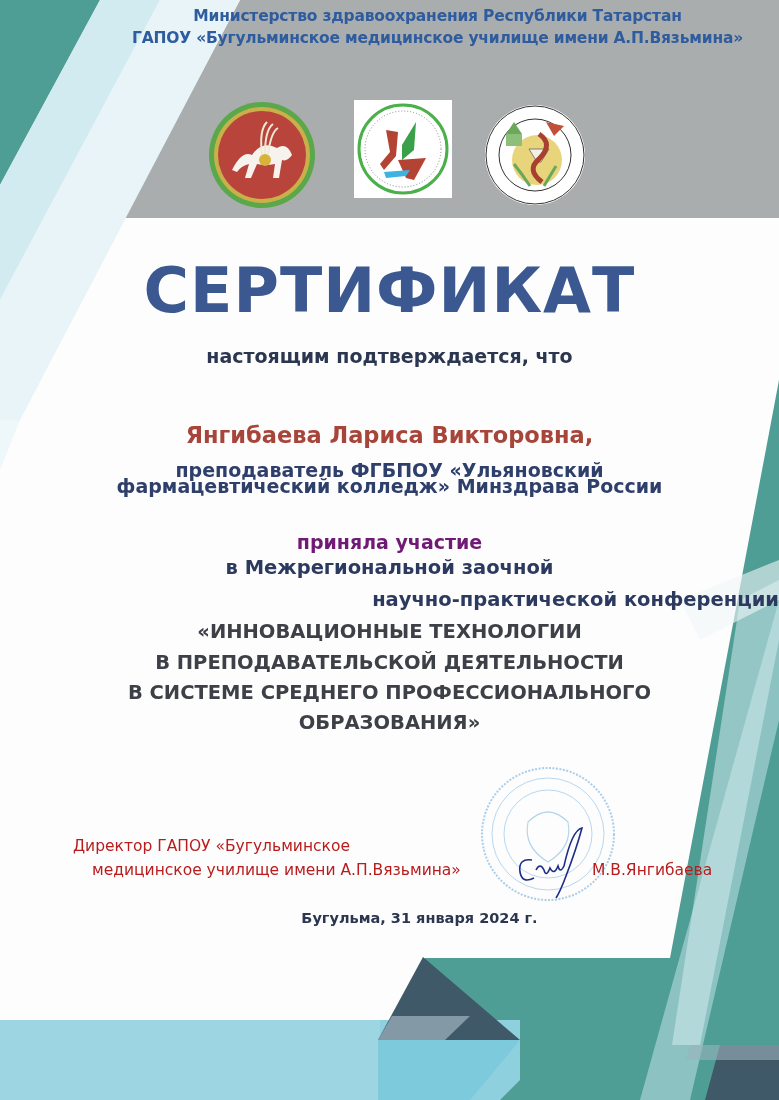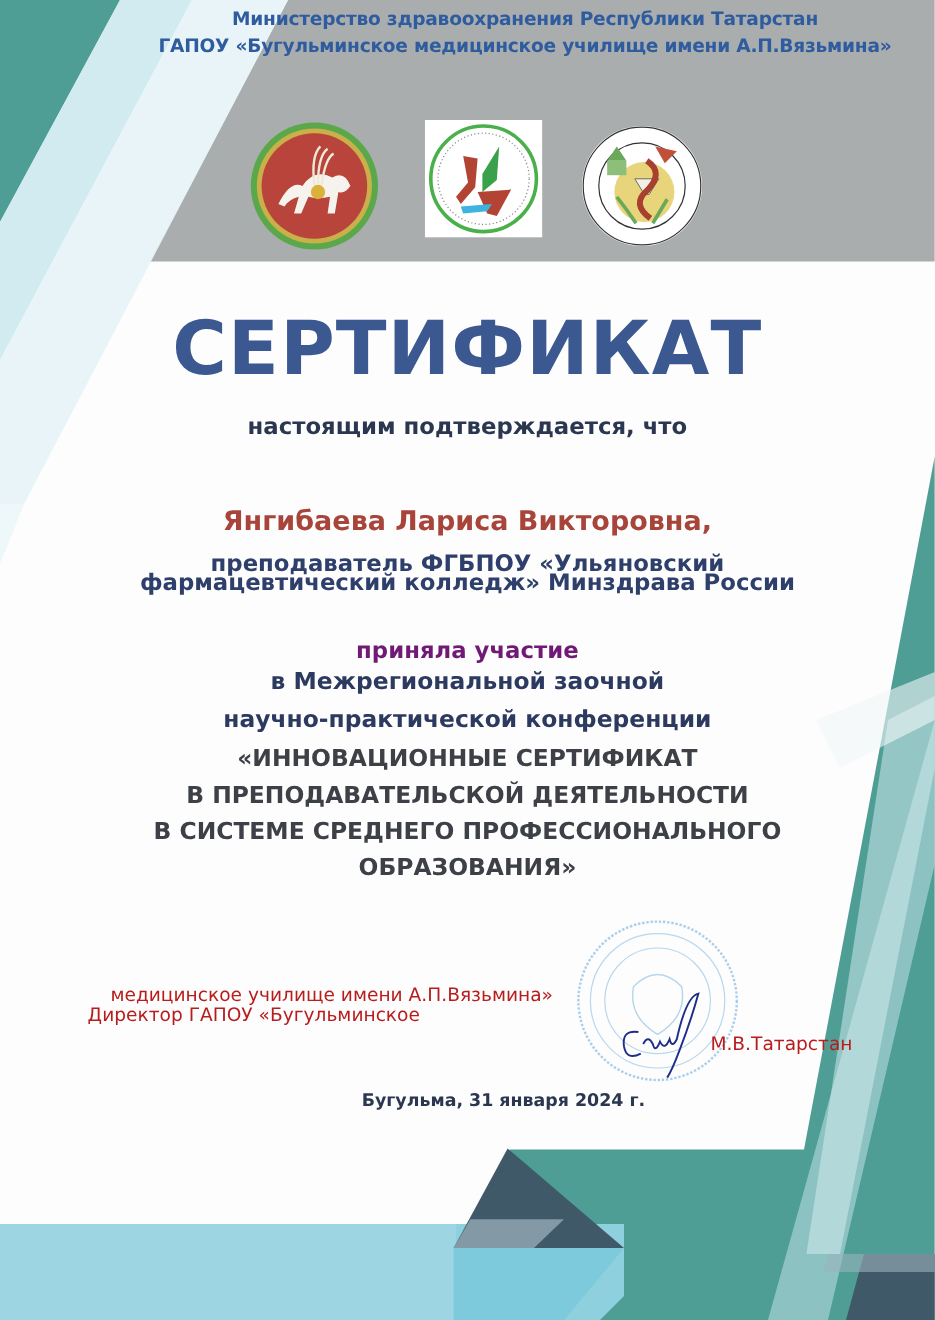--- a/index.html
+++ b/index.html
@@ -85,33 +85,33 @@
 
 <div class="txt title">СЕРТИФИКАТ</div>
 <div class="txt sub" style="top:345px;">настоящим подтверждается, что</div>
 
 <div class="txt name" style="top:422px;">Янгибаева Лариса Викторовна,</div>
 <div class="txt body1" style="top:459px;">преподаватель ФГБПОУ «Ульяновский</div>
 <div class="txt body1" style="top:475px;">фармацевтический колледж» Минздрава России</div>
 <div class="txt sub" style="top:531px; color:#701a75;">приняла участие</div>
 
 <div class="txt body2" style="top:556px;">в Межрегиональной заочной</div>
-<div class="txt body2" style="top:588px;">научно-практической конференции</div>
-<div class="txt caps" style="top:620px;">«ИННОВАЦИОННЫЕ СЕРТИФИКАТ</div>
+<div class="txt body2" style="top:588px;text-align:right;">научно-практической конференции</div>
+<div class="txt caps" style="top:620px;">«ИННОВАЦИОННЫЕ ТЕХНОЛОГИИ</div>
 <div class="txt caps" style="top:651px;">В ПРЕПОДАВАТЕЛЬСКОЙ ДЕЯТЕЛЬНОСТИ</div>
 <div class="txt caps" style="top:681px;">В СИСТЕМЕ СРЕДНЕГО ПРОФЕССИОНАЛЬНОГО</div>
 <div class="txt caps" style="top:711px;">ОБРАЗОВАНИЯ»</div>
 
 <svg class="logo" style="left:478px; top:762px;" width="140" height="145" viewBox="0 0 140 145">
   <circle cx="70" cy="72" r="66" fill="none" stroke="#9cc6e6" stroke-width="2" stroke-dasharray="2,1.5" opacity="0.85"></circle>
   <circle cx="70" cy="72" r="56" fill="none" stroke="#a8cde8" stroke-width="1" opacity="0.8"></circle>
   <circle cx="70" cy="72" r="44" fill="none" stroke="#a8cde8" stroke-width="1" opacity="0.8"></circle>
   <path d="M50 60 Q70 40 90 60 Q95 85 70 100 Q45 85 50 60 Z" fill="none" stroke="#b6d6ec" stroke-width="1.2"></path>
 </svg>
 <svg class="logo" style="left:510px; top:820px;" width="80" height="80" viewBox="0 0 80 80">
   <path d="M22 40 Q8 38 10 52 Q12 64 24 58 M26 50 Q30 42 34 50 Q36 58 40 48 Q44 56 48 46 Q50 54 54 46 Q62 10 72 8 Q66 30 56 56 Q50 72 46 78" stroke="#1d2d8a" stroke-width="1.6" fill="none"></path>
 </svg>
 
 <div class="sig" style="left:73px; top:837px;">Директор ГАПОУ «Бугульминское</div>
-<div class="sig" style="left:92px; top:820px;">медицинское училище имени А.П.Вязьмина»</div>
-<div class="sig" style="left:592px; top:861px;">М.В.Татарстан</div>
+<div class="sig" style="left:92px; top:861px;">медицинское училище имени А.П.Вязьмина»</div>
+<div class="sig" style="left:592px; top:861px;">М.В.Янгибаева</div>
 
 <div class="txt sub" style="top:910px; font-size:14.5px;margin-left:30px;">Бугульма, 31 января 2024 г.</div>
 
 </body></html>

